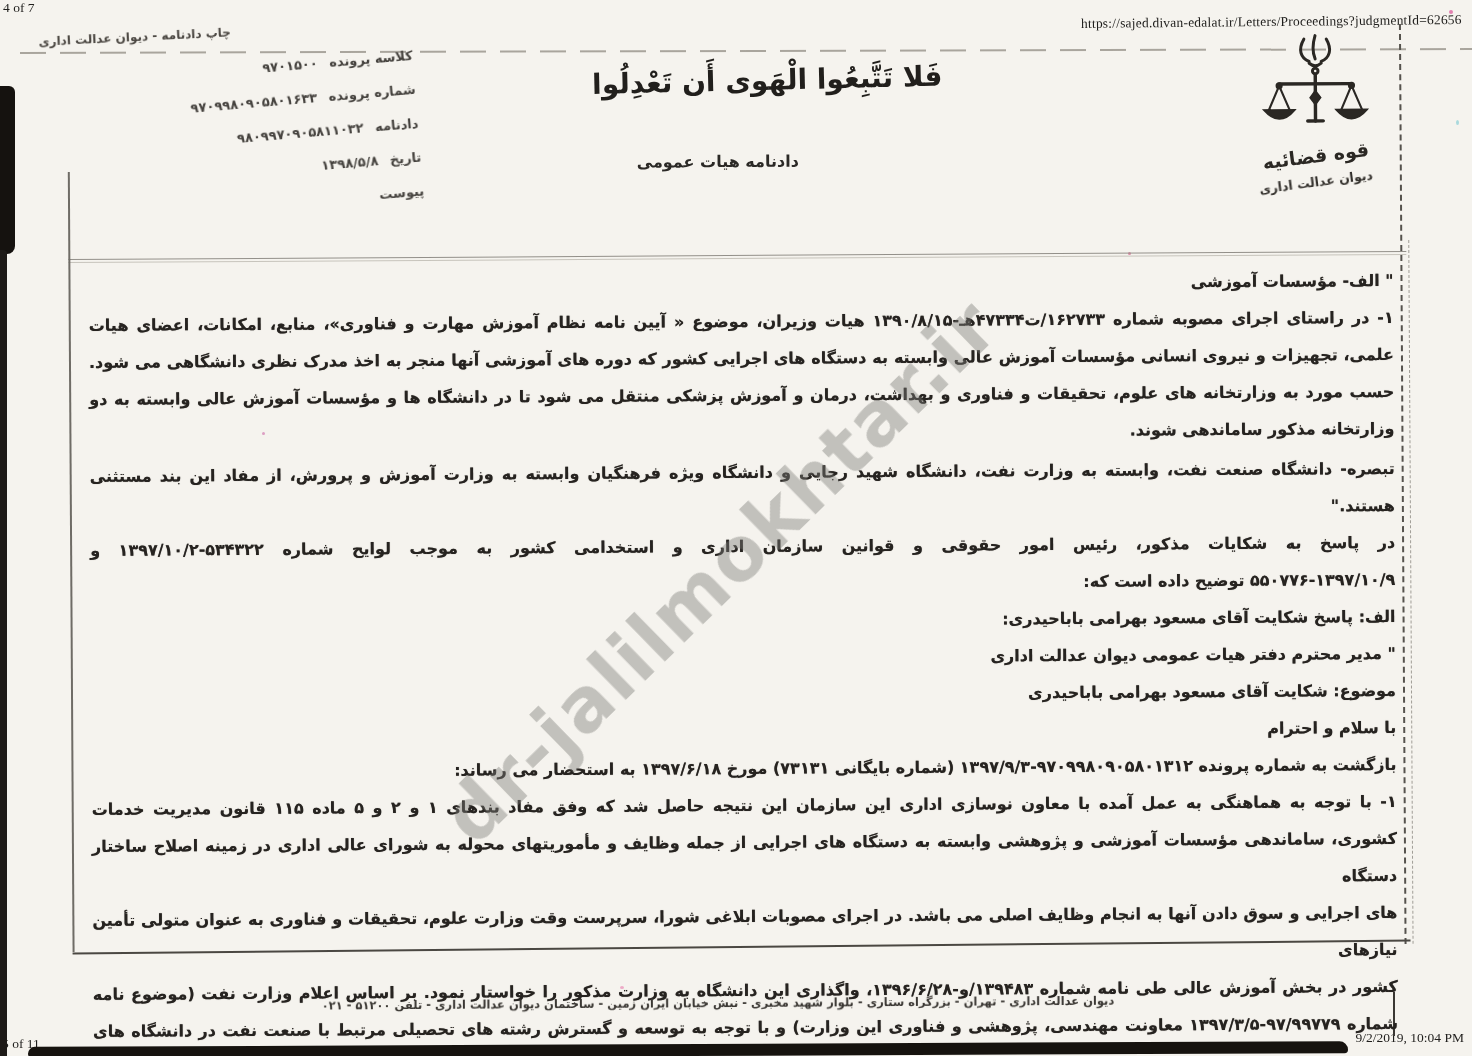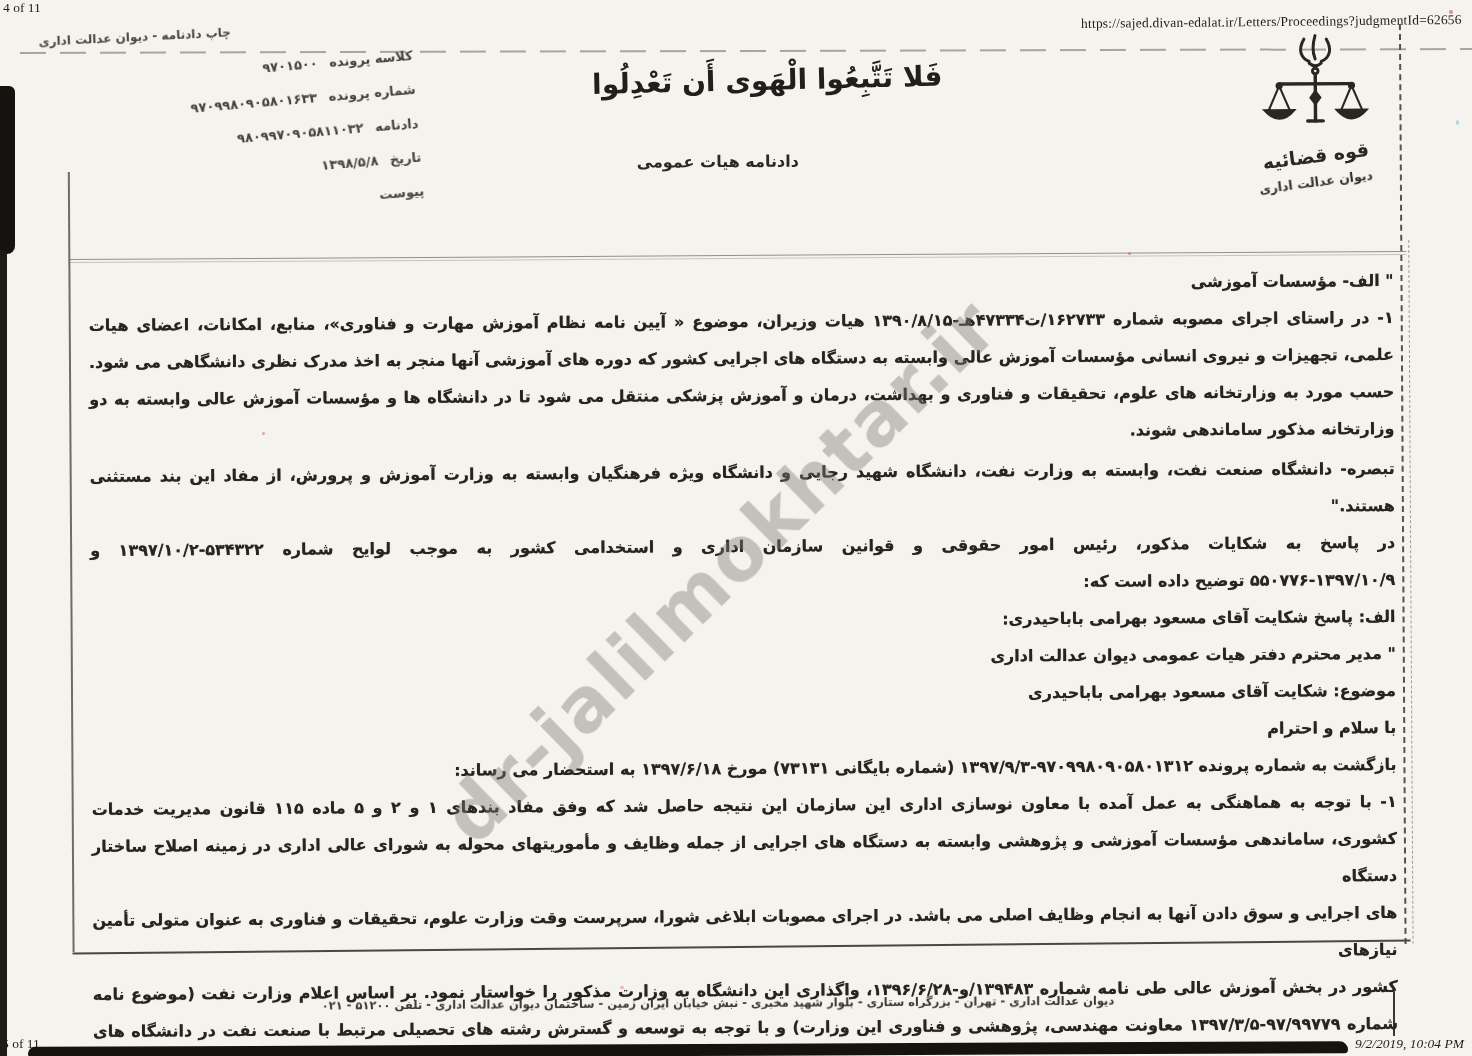--- a/index.html
+++ b/index.html
@@ -6,21 +6,21 @@
   body { background:#d8d6d1; }
   .page {
     position:relative; width:1472px; height:1056px; overflow:hidden;
     background:#f5f3ee; font-family:"DejaVu Sans", sans-serif;
   }
   
   .chrome { position:absolute; color:#1f1e1c; font-family:"Liberation Serif", serif; font-size:13.5px; }
   .chrome.tl { left:3px; top:0px; }
   .chrome.url { right:10px; top:14px; transform:rotate(-0.6deg); letter-spacing:0.2px; }
   .chrome.bl { left:2px; bottom:4px; }
-  .chrome.br { right:8px; bottom:4px;font-style:italic; }
+  .chrome.br { right:8px; bottom:10px; }
   
   .edge-strip-a { position:absolute; left:0; top:86px; width:15px; height:168px; background:#15120f; border-radius:0 6px 8px 0; }
   .edge-strip-b { position:absolute; left:0; top:250px; width:7px; height:806px; background:#1d1a17; border-radius:0 4px 0 0; }
   .bottom-band { position:absolute; left:28px; top:1044px; width:1320px; height:12px; background:#16130f; border-radius:8px 10px 4px 6px; transform:rotate(-0.25deg); }
   .top-scan-line { position:absolute; left:20px; top:50px; width:1452px; height:2px;
     background:repeating-linear-gradient(90deg,#a9a59d 0 26px, transparent 26px 40px); transform:rotate(-0.15deg); }
   .right-tick { position:absolute; left:1393px; top:992px; width:2px; height:44px; background:#3a3733; }
   .speck { position:absolute; border-radius:50%; }
   
   .scan { position:absolute; inset:0; transform:rotate(-0.35deg); }
@@ -64,21 +64,21 @@
     color:rgba(125,123,120,0.42); filter:blur(0.5px); pointer-events:none; }
   
   .addr { position:absolute; left:255px; top:996px; width:920px; text-align:center; direction:rtl;
     font-size:11.5px; font-weight:bold; color:#3a3733; filter:blur(0.25px); }
 </style>
 </head>
 <body>
 
 <div class="page">
 
-  <div class="chrome tl">4 of 11</div>
+  <div class="chrome tl">4 of 7</div>
   <div class="chrome url">https://sajed.divan-edalat.ir/Letters/Proceedings?judgmentId=62656</div>
   <div class="chrome bl">5 of 11</div>
   <div class="chrome br">9/2/2019, 10:04 PM</div>
 
   <div class="top-scan-line"></div>
   <div class="edge-strip-a"></div>
   <div class="edge-strip-b"></div>
   <div class="bottom-band"></div>
   <div class="right-tick"></div>
   <div class="speck" style="left:1449px;top:10px;width:4px;height:4px;background:rgba(220,80,150,0.7);"></div>

